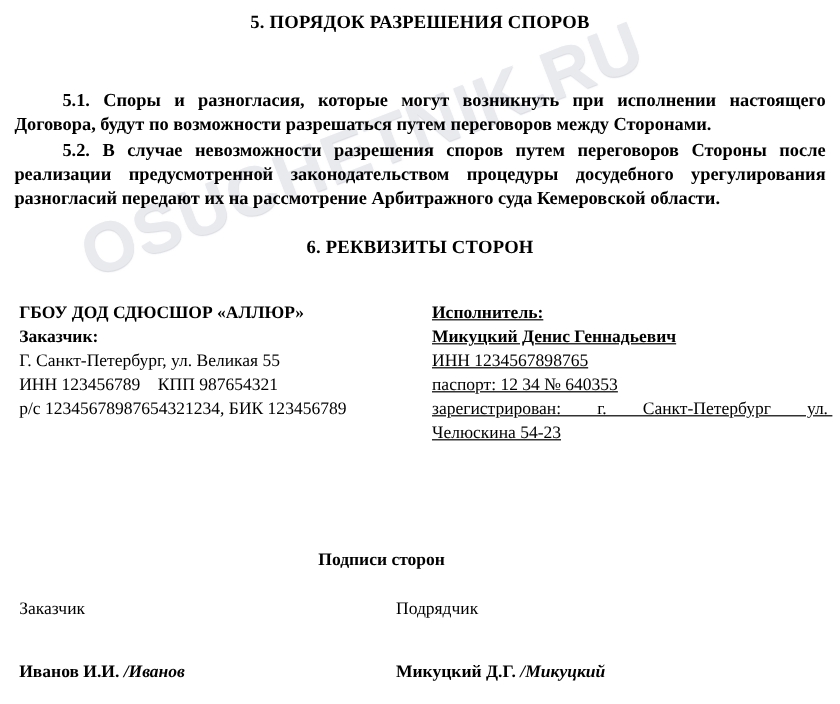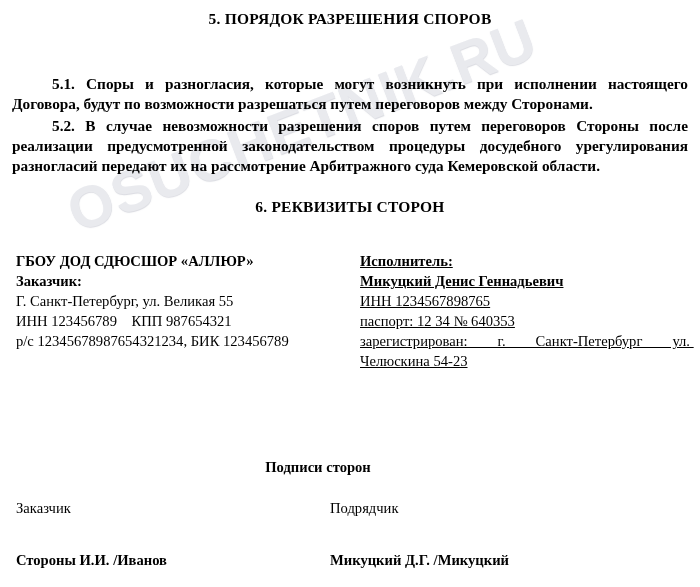--- a/index.html
+++ b/index.html
@@ -146,20 +146,21 @@
     top: 0;
     font-size: 14.6px;
   }
   .sig-left  { left: 16px;  }
   .sig-right { left: 330px; }
 
   .sig-name {
     font-weight: 700;
   }
   .sig-scrawl {
+    font-style: italic;
     font-weight: 700;
   }
 </style>
 </head>
 <body>
 
 <div id="page">
 
   <div id="watermark">
     <div class="wm-text">OSUCHETNIK.RU</div>
@@ -198,21 +199,21 @@
 
     <div id="sig-title">Подписи сторон</div>
 
     <div id="sig-roles">
       <div class="sig-cell sig-left">Заказчик</div>
       <div class="sig-cell sig-right">Подрядчик</div>
     </div>
 
     <div id="sig-names">
       <div class="sig-cell sig-left">
-        <span class="sig-name">Стороны И.И.</span><span> </span><span class="sig-scrawl">/Иванов</span>
+        <span class="sig-name">Иванов И.И.</span><span> </span><span class="sig-scrawl">/Иванов</span>
       </div>
       <div class="sig-cell sig-right">
         <span class="sig-name">Микуцкий Д.Г.</span><span> </span><span class="sig-scrawl">/Микуцкий</span>
       </div>
     </div>
 
   </div>
 </div>
 
 </body></html>

